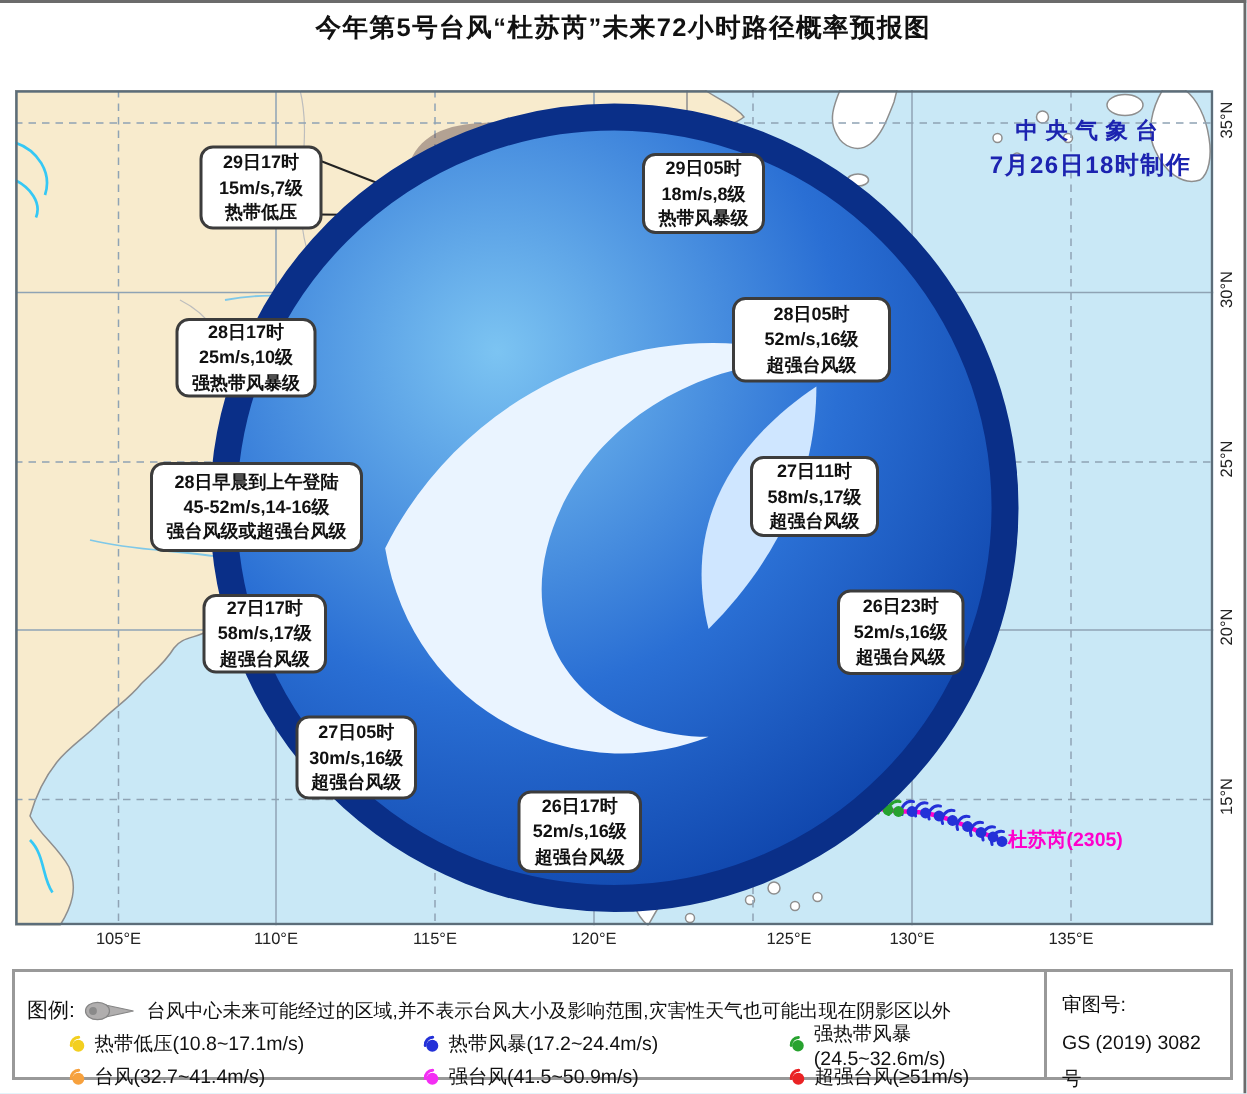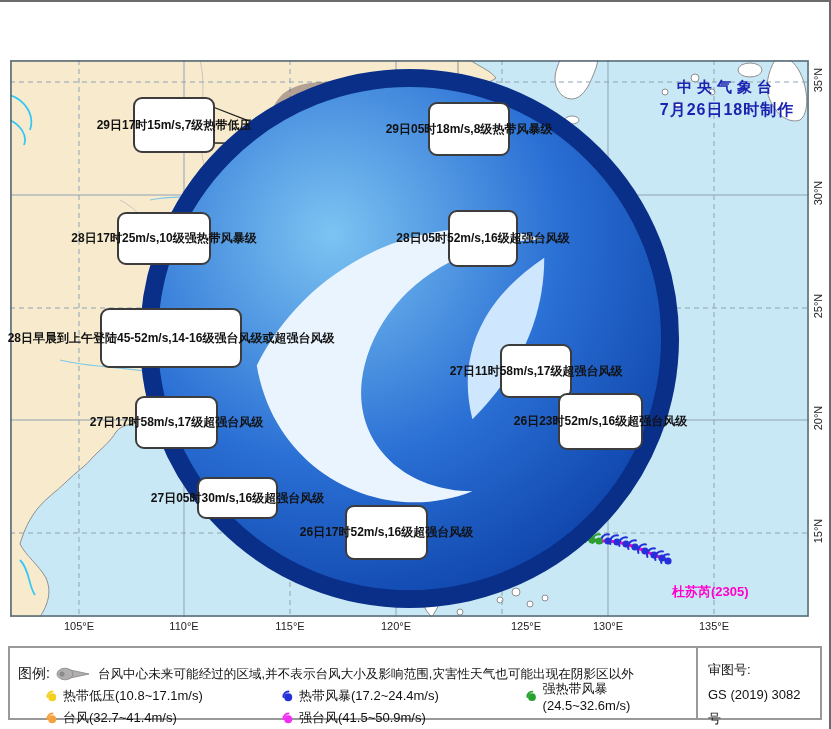--- a/index.html
+++ b/index.html
@@ -9,28 +9,28 @@
   html,body{margin:0;padding:0;}
   body{width:831px;height:729px;position:relative;background:#fff;overflow:hidden;
        font-family:"Liberation Sans","DejaVu Sans",sans-serif;color:#111;}
   .page-border{position:absolute;inset:0;border-top:2px solid #6b6b6b;border-right:2px solid #6b6b6b;pointer-events:none;z-index:50;}
   .title{position:absolute;top:7px;left:0;width:100%;text-align:center;z-index:5;}
   .title .l1{font-size:17px;font-weight:bold;letter-spacing:1px;}
   .title .l2{font-size:15px;font-weight:bold;margin-top:5px;}
   .map{position:absolute;left:10px;top:60px;width:799px;height:557px;}
   .map svg{position:absolute;left:0;top:0;width:100%;height:100%;}
   .callout{position:absolute;background:#fff;border:2px solid #3c3c3c;border-radius:9px;
-           display:flex;flex-direction:row;justify-content:center;align-items:center;
+           display:flex;flex-direction:column;justify-content:center;align-items:center;
            font-weight:bold;font-size:12px;line-height:1.4;text-align:center;
            box-sizing:border-box;z-index:10;white-space:nowrap;}
   .credit{position:absolute;left:648px;top:78px;width:158px;text-align:center;color:var(--credit);
           font-weight:bold;z-index:6;}
   .credit .c1{font-size:15px;letter-spacing:5px;}
   .credit .c2{font-size:16px;margin-top:3px;letter-spacing:1px;}
-  .storm-label{position:absolute;left:672px;top:551px;color:var(--storm);font-weight:bold;font-size:13px;z-index:6;margin-top:32px;}
+  .storm-label{position:absolute;left:672px;top:551px;color:var(--storm);font-weight:bold;font-size:13px;z-index:6;}
   .lon-label{position:absolute;top:620px;transform:translateX(-50%);font-size:11px;color:#222;z-index:6;}
   .lat-label{position:absolute;left:798px;width:40px;text-align:center;font-size:11px;color:#222;
              transform:rotate(-90deg);z-index:6;}
   .logo{position:absolute;left:25px;top:66px;width:62px;height:62px;z-index:7;}
   #legend{position:absolute;left:8px;top:646px;width:690px;height:74px;border:2px solid #999;
           box-sizing:border-box;background:#fff;padding:17px 6px 2px 8px;z-index:6;}
   .lg-row1{display:flex;align-items:center;gap:6px;font-size:13px;}
   .lg-label{font-size:14px;}
   .lg-grid{display:grid;grid-template-columns:236px 244px auto;margin-left:28px;margin-top:2px;}
   .lg-item{display:flex;align-items:center;gap:5px;font-size:13px;height:22px;}
@@ -41,20 +41,21 @@
   .river{fill:none;stroke:#7fc8e8;stroke-width:1.2;}
   .cyan-river{fill:none;stroke:#35c8f5;stroke-width:1.8;}
   .border-line{fill:none;stroke:#bdbdbd;stroke-width:0.8;}
 </style>
 </head>
 <body>
 
 <div class="page-border"></div>
 
 <div class="title">
+  <div class="l1">今年第5号台风“杜苏芮”未来72小时路径概率预报图</div>
 </div>
 
 <div class="map">
   <svg id="map-svg" viewBox="10 60 799 557">
     <rect id="sea-rect" x="10" y="60" width="799" height="557" fill="#c9e8f6"></rect>
 
     <g id="g-land">
 
       <path class="cn-land" d="M 10 60 L 470 60
         C 462 70 455 78 458 88 C 448 98 442 108 446 118 C 450 128 445 140 438 150
@@ -281,56 +282,56 @@
     <div class="callout" style="left: 133px; top: 97px; width: 82px; height: 56px;">
       <span>29日17时</span>
       <span>15m/s,7级</span>
       <span>热带低压</span>
     </div>
     <div class="callout" style="left: 428px; top: 102px; width: 82px; height: 54px;">
       <span>29日05时</span>
       <span>18m/s,8级</span>
       <span>热带风暴级</span>
     </div>
-    <div class="callout" style="left: 448px; top: 198px; width: 70px; height: 57px; margin-top: 12px;">
+    <div class="callout" style="left: 488px; top: 198px; width: 106px; height: 57px;">
       <span>28日05时</span>
       <span>52m/s,16级</span>
       <span>超强台风级</span>
     </div>
     <div class="callout" style="left: 117px; top: 212px; width: 94px; height: 53px;">
       <span>28日17时</span>
       <span>25m/s,10级</span>
       <span>强热带风暴级</span>
     </div>
     <div class="callout" style="left: 100px; top: 308px; width: 142px; height: 60px; font-size: 12px;">
       <span>28日早晨到上午登陆</span>
       <span>45-52m/s,14-16级</span>
       <span>强台风级或超强台风级</span>
     </div>
-    <div class="callout" style="left: 500px; top: 304px; width: 72px; height: 54px; margin-top: 40px;">
+    <div class="callout" style="left: 500px; top: 304px; width: 86px; height: 54px;">
       <span>27日11时</span>
       <span>58m/s,17级</span>
       <span>超强台风级</span>
     </div>
     <div class="callout" style="left: 558px; top: 393px; width: 85px; height: 57px;">
       <span>26日23时</span>
       <span>52m/s,16级</span>
       <span>超强台风级</span>
     </div>
     <div class="callout" style="left: 135px; top: 396px; width: 83px; height: 53px;">
       <span>27日17时</span>
       <span>58m/s,17级</span>
       <span>超强台风级</span>
     </div>
-    <div class="callout" style="left: 197px; top: 477px; width: 81px; height: 42px; text-align: right;">
+    <div class="callout" style="left: 197px; top: 477px; width: 81px; height: 56px; text-align: right;">
       <span>27日05时</span>
       <span>30m/s,16级</span>
       <span>超强台风级</span>
     </div>
-    <div class="callout" style="left: 345px; top: 505px; width: 83px; height: 55px;">
+    <div class="callout" style="left: 345px; top: 527px; width: 83px; height: 55px;">
       <span>26日17时</span>
       <span>52m/s,16级</span>
       <span>超强台风级</span>
     </div>
   </div>
 <div id="axis-layer">
     <span class="lon-label" style="left: 79px;">105°E</span>
     <span class="lon-label" style="left: 184px;">110°E</span>
     <span class="lon-label" style="left: 290px;">115°E</span>
     <span class="lon-label" style="left: 396px;">120°E</span>
@@ -383,19 +384,26 @@
         </svg>
         <span>台风(32.7~41.4m/s)</span>
       </div>
       <div class="lg-item">
         <svg width="12" height="14" viewBox="0 0 12 14">
           <path d="M 1.5 8 A 5 5 0 0 1 6.5 2.5" stroke="#f32ef3" stroke-width="2" fill="none" stroke-linecap="round"></path>
           <circle cx="6.2" cy="8.2" r="4" fill="#f32ef3"></circle>
         </svg>
         <span>强台风(41.5~50.9m/s)</span>
       </div>
+      <div class="lg-item">
+        <svg width="12" height="14" viewBox="0 0 12 14">
+          <path d="M 1.5 8 A 5 5 0 0 1 6.5 2.5" stroke="#ea2224" stroke-width="2" fill="none" stroke-linecap="round"></path>
+          <circle cx="6.2" cy="8.2" r="4" fill="#ea2224"></circle>
+        </svg>
+        <span>超强台风(≥51m/s)</span>
+      </div>
     </div>
 </div>
 
 <div id="approval">
   <div>审图号:</div>
   <div>GS (2019) 3082号</div>
 </div>
 
 </body></html>

